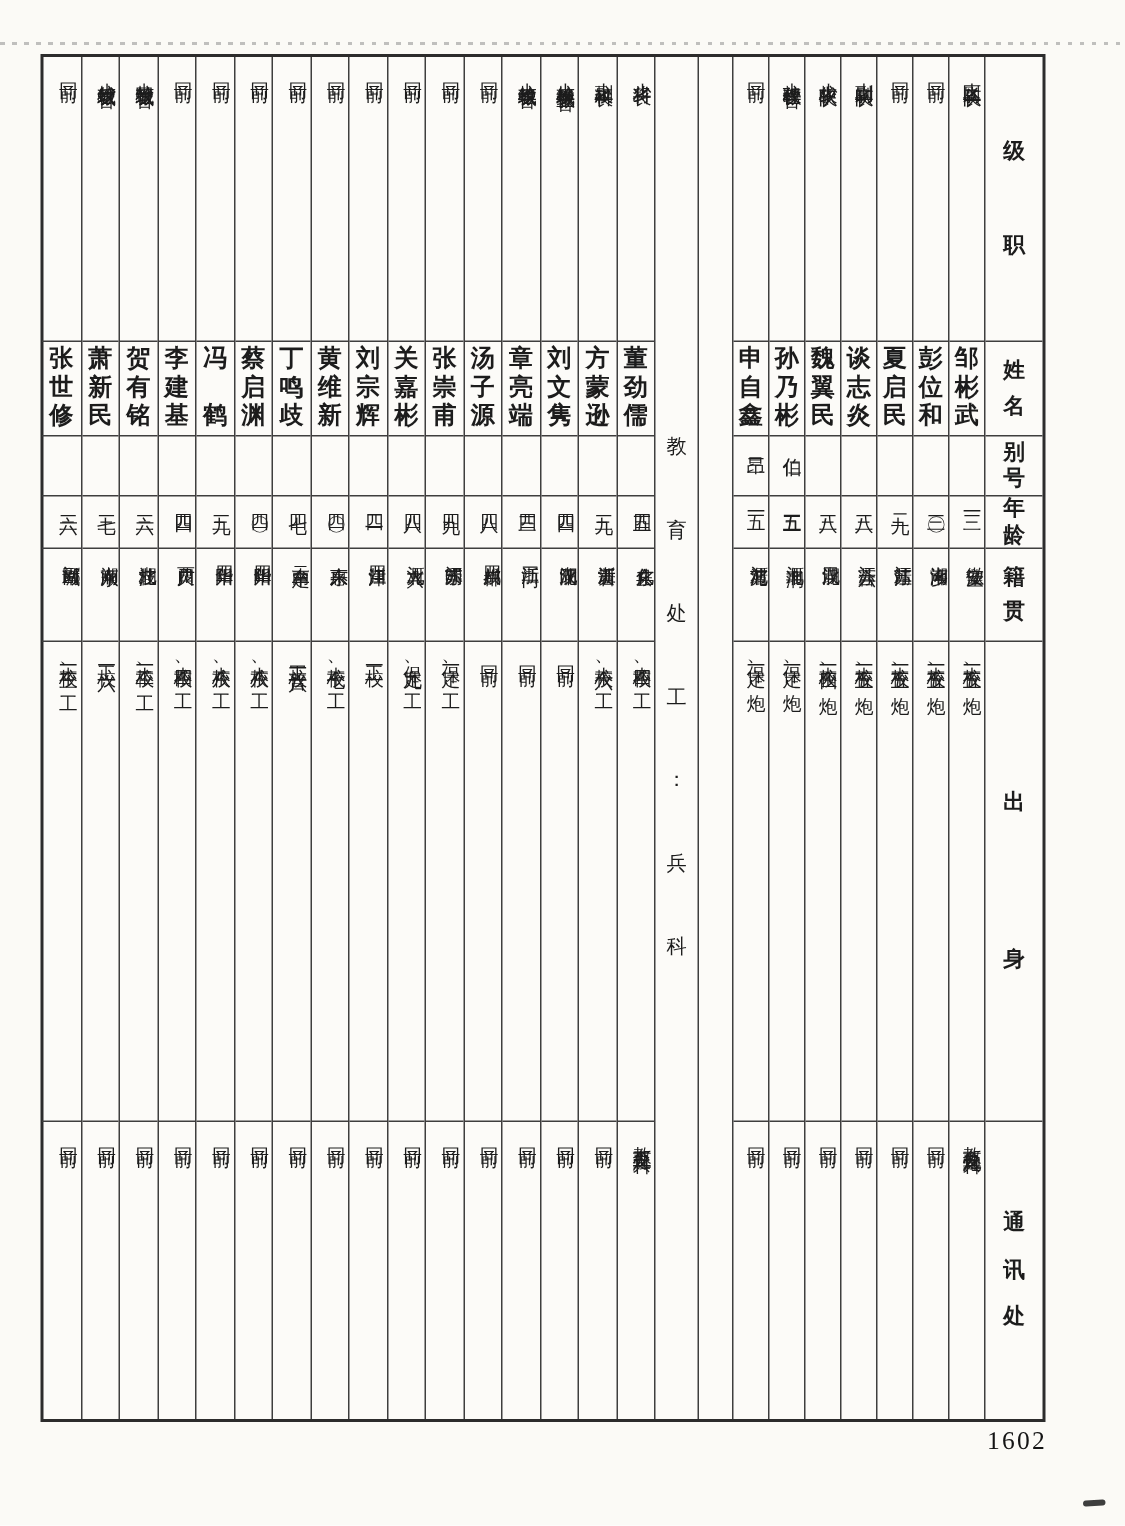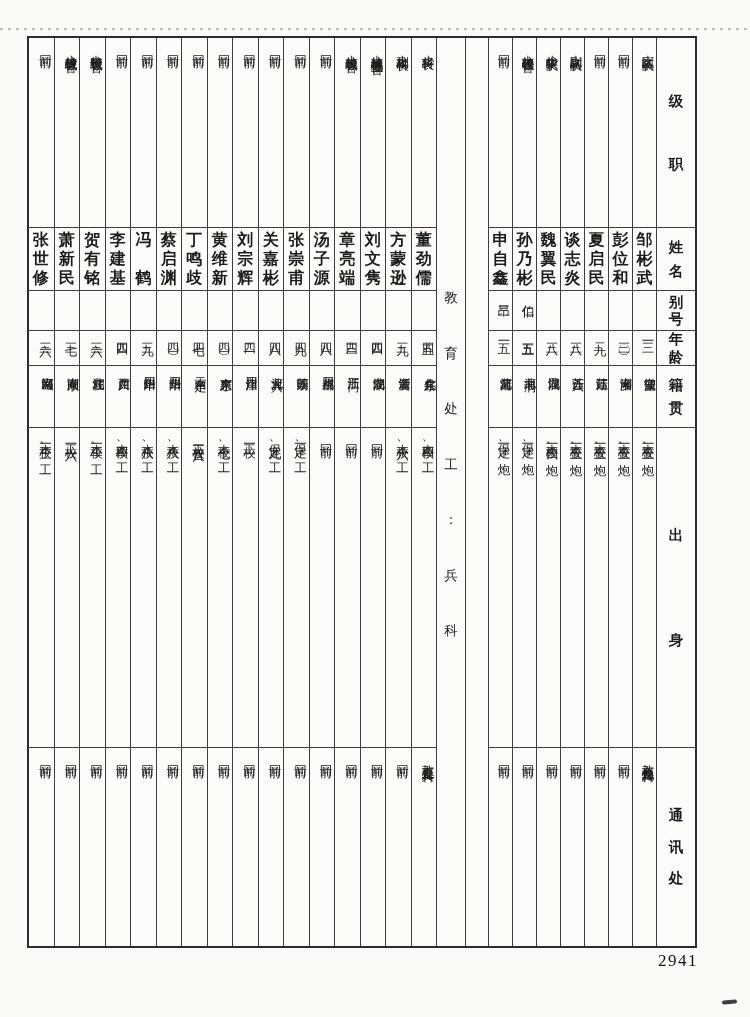--- a/index.html
+++ b/index.html
@@ -383,15 +383,15 @@
           <span>世</span>
           <span>修</span>
         </div>
         <div class="cell vtx r-alias" style="height: 40px;"></div>
         <div class="cell vtx r-age" style="height: 35px;">三六</div>
         <div class="cell vtx r-native" style="height: 62px;">河南郾城</div>
         <div class="cell vtx r-origin" style="height: 320px;">本校一三、工</div>
         <div class="cell vtx r-address" style="height: 200px;">同前</div>
       </div>
     </div>
-  <div class="page-number">2941</div>
+  <div class="page-number">1602</div>
   <div class="corner-dash"></div>
 </div>
 
 </body></html>

